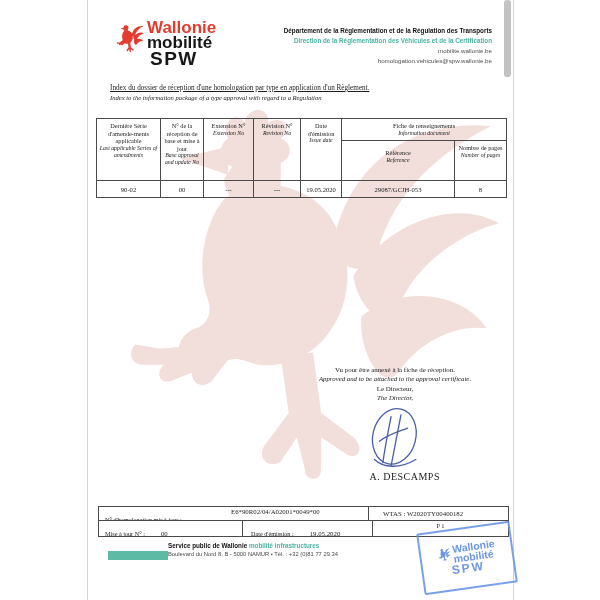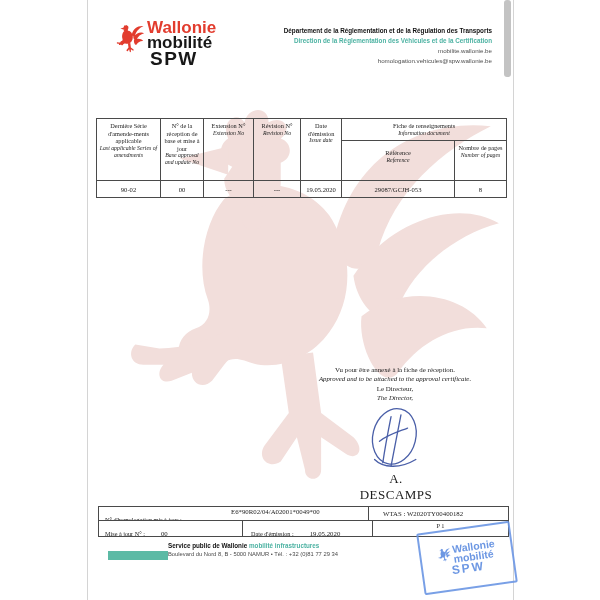--- a/index.html
+++ b/index.html
@@ -42,21 +42,21 @@
   .mt-span2{grid-row:1/3;}
   .mt-fr{font-size:6.3px;line-height:7.6px;}
   .mt-en{font-size:5.8px;font-style:italic;line-height:7px;}
   .mt-data{display:flex;align-items:center;justify-content:center;font-size:6.6px;padding-top:0;}
 
   
   .approval{position:absolute;left:305px;top:365px;width:180px;text-align:center;line-height:9.4px;}
   .ap-fr{font-size:6.9px;}
   .ap-en{font-size:6.8px;font-style:italic;}
   .signature{position:absolute;left:352px;top:405px;width:88px;height:66px;color:#4a5fa8;}
-  .signatory{position:absolute;left:352px;top:471px;width:88px;text-align:center;font-size:13px;letter-spacing:0.5px;}
+  .signatory{position:absolute;left:352px;top:471px;width:88px;text-align:right;font-size:10px;letter-spacing:0.5px;}
 
   
   .bt{position:absolute;left:98px;top:506px;width:410px;border-left:1px solid #4a4a4a;border-top:1px solid #4a4a4a;box-sizing:content-box;}
   .bt-row{display:flex;}
   .bt-cell{border-right:1px solid #4a4a4a;border-bottom:1px solid #4a4a4a;box-sizing:border-box;
            position:relative;overflow:hidden;}
   .bt-fr{font-size:6.2px;line-height:6.8px;}
   .bt-val{font-size:6.8px;}
 
   
@@ -116,20 +116,24 @@
     <div class="logo-l3">SPW</div>
   </div>
 
   <div class="hdr-right z1">
     <div class="hdr-dept">Département de la Réglementation et de la Régulation des Transports</div>
     <div class="hdr-dir">Direction de la Réglementation des Véhicules et de la Certification</div>
     <div class="hdr-web">mobilite.wallonie.be</div>
     <div class="hdr-mail">homologation.vehicules@spw.wallonie.be</div>
   </div>
 
+  <div class="doc-title z1">
+    <div class="title-fr">Index du dossier de réception d'une homologation par type en application d'un Règlement.</div>
+    <div class="title-en">Index to the information package of a type approval with regard to a Regulation</div>
+  </div>
 
   <div class="mt z1">
     <div class="mt-cell mt-span2" style="grid-column:1;">
       <div class="mt-fr">Dernière Série d'amende-ments applicable</div>
       <div class="mt-en">Last applicable Series of amendments</div>
     </div>
     <div class="mt-cell mt-span2" style="grid-column:2;">
       <div class="mt-fr">N° de la réception de base et mise à jour</div>
       <div class="mt-en">Base approval and update No</div>
     </div>

